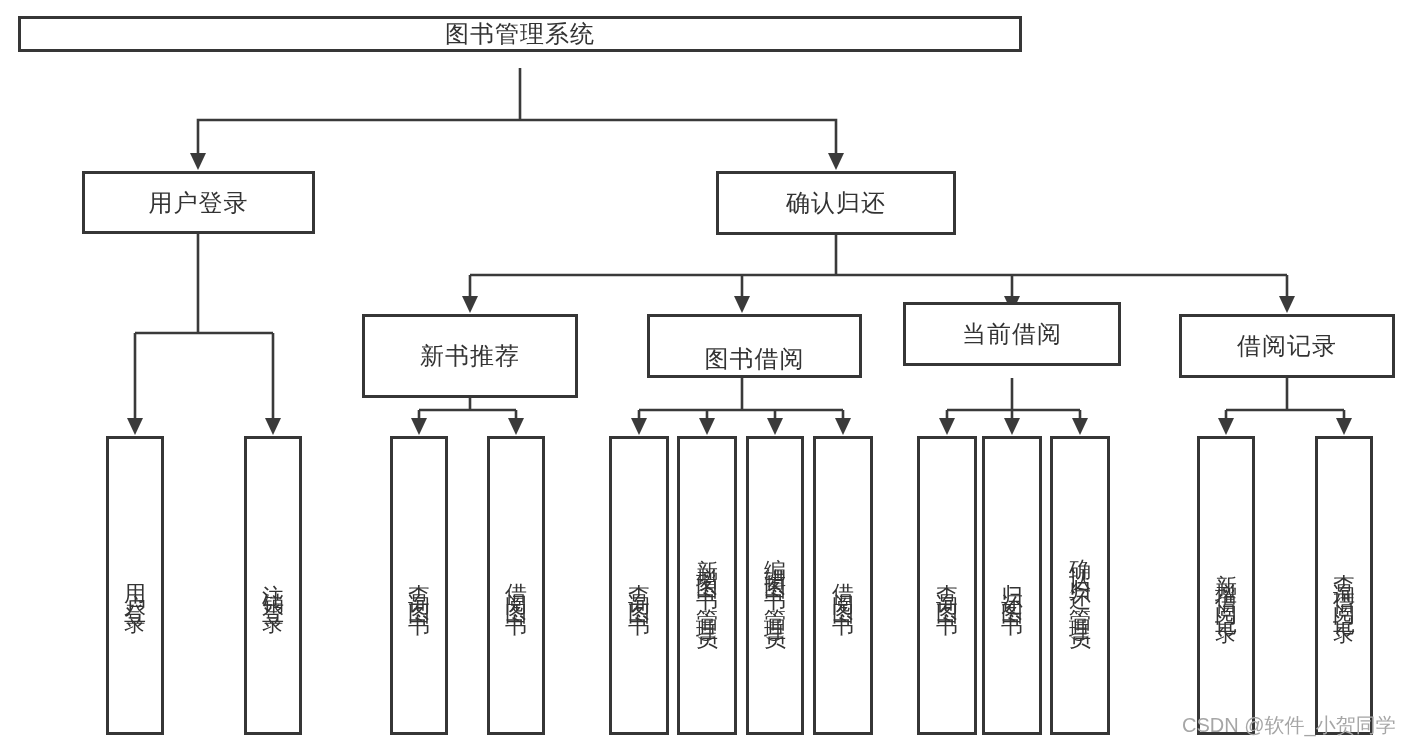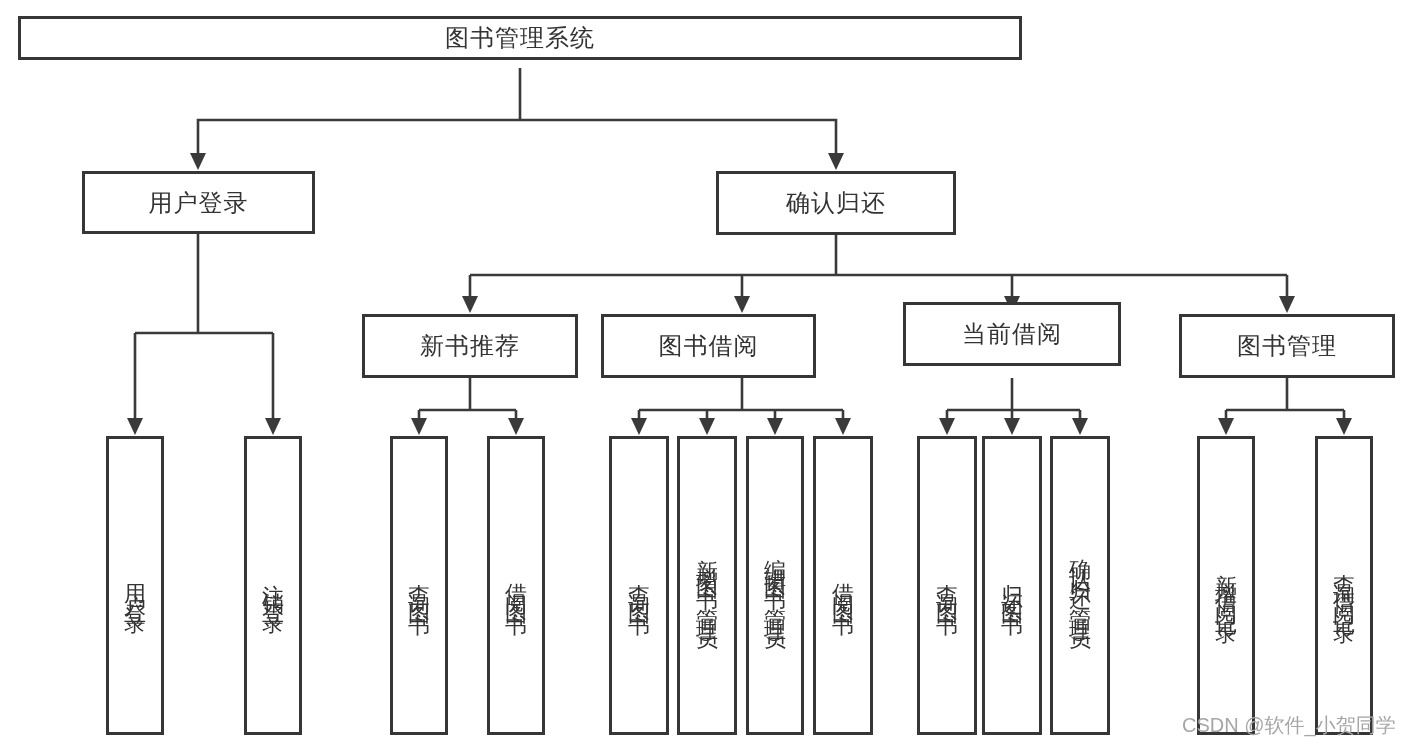--- a/index.html
+++ b/index.html
@@ -37,25 +37,25 @@
   .h-label { font-size: 24px; letter-spacing: 1px; white-space: nowrap; }
   .leaf .v-label {
     writing-mode: vertical-rl;
     text-orientation: mixed;
     font-size: 22px;
     letter-spacing: 10px;
     line-height: 1.1;
     white-space: nowrap;
   }
   
-  #node-root            { left: 18px;   top: 16px;  width: 1004px; height: 44px; }
+  #node-root            { left: 18px;   top: 16px;  width: 1004px; height: 36px; }
   #node-user-login      { left: 82px;   top: 171px; width: 233px;  height: 63px; }
   #node-book-management { left: 716px;  top: 171px; width: 240px;  height: 64px; }
-  #node-new-book        { left: 362px;  top: 314px; width: 216px;  height: 64px; }
-  #node-book-borrowing  { left: 601px;  top: 314px; width: 215px;  height: 64px; }
+  #node-new-book        { left: 362px;  top: 314px; width: 216px;  height: 84px; }
+  #node-book-borrowing  { left: 647px;  top: 314px; width: 215px;  height: 64px; align-items: flex-end; }
   #node-current-borrow  { left: 903px;  top: 302px; width: 218px;  height: 64px; }
   #node-borrow-records  { left: 1179px; top: 314px; width: 216px;  height: 64px; }
   .leaf { top: 436px; height: 299px; width: 58px; }
   #leaf-1  { left: 106px; }
   #leaf-2  { left: 244px; }
   #leaf-3  { left: 390px; }
   #leaf-4  { left: 487px; }
   #leaf-5  { left: 609px;  width: 60px; }
   #leaf-6  { left: 677px;  width: 60px; }
   #leaf-7  { left: 746px; }
@@ -137,21 +137,21 @@
   <div class="box" id="node-new-book">
     <span class="h-label">新书推荐</span>
   </div>
   <div class="box" id="node-book-borrowing">
     <span class="h-label">图书借阅</span>
   </div>
   <div class="box" id="node-current-borrow">
     <span class="h-label">当前借阅</span>
   </div>
   <div class="box" id="node-borrow-records">
-    <span class="h-label">图书管理</span>
+    <span class="h-label">借阅记录</span>
   </div>
 
   <div class="box leaf" id="leaf-1">
     <span class="v-label">用户登录</span>
   </div>
   <div class="box leaf" id="leaf-2">
     <span class="v-label">注销登录</span>
   </div>
 
   <div class="box leaf" id="leaf-3">

